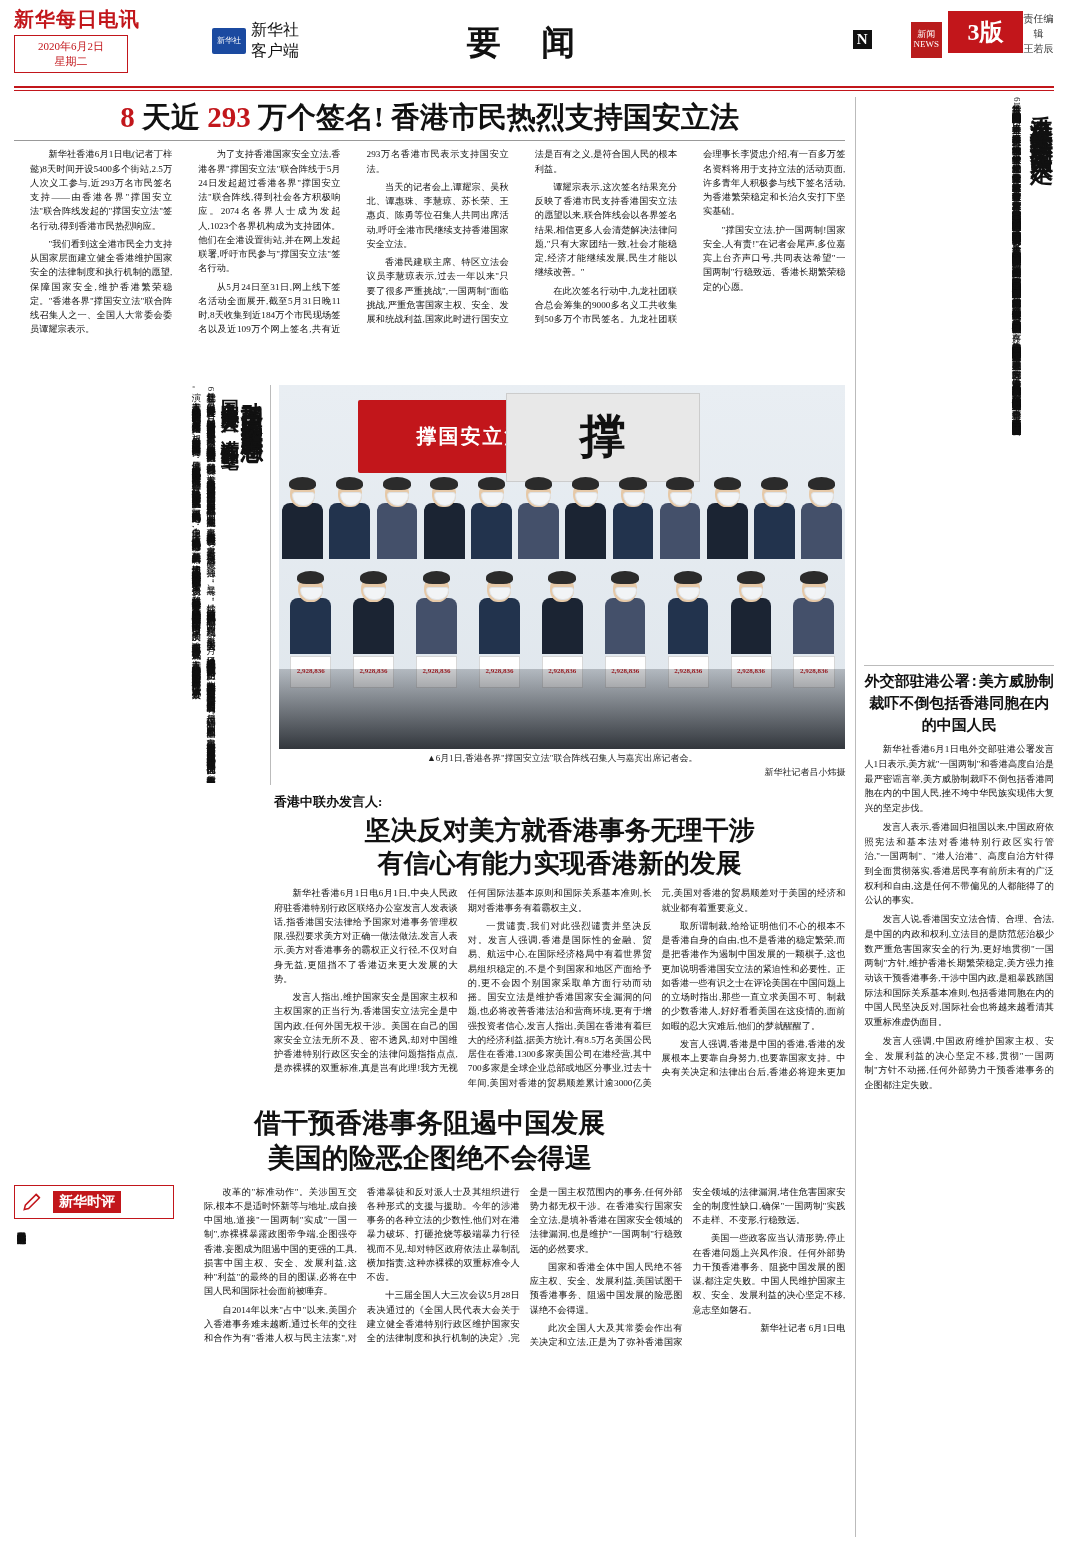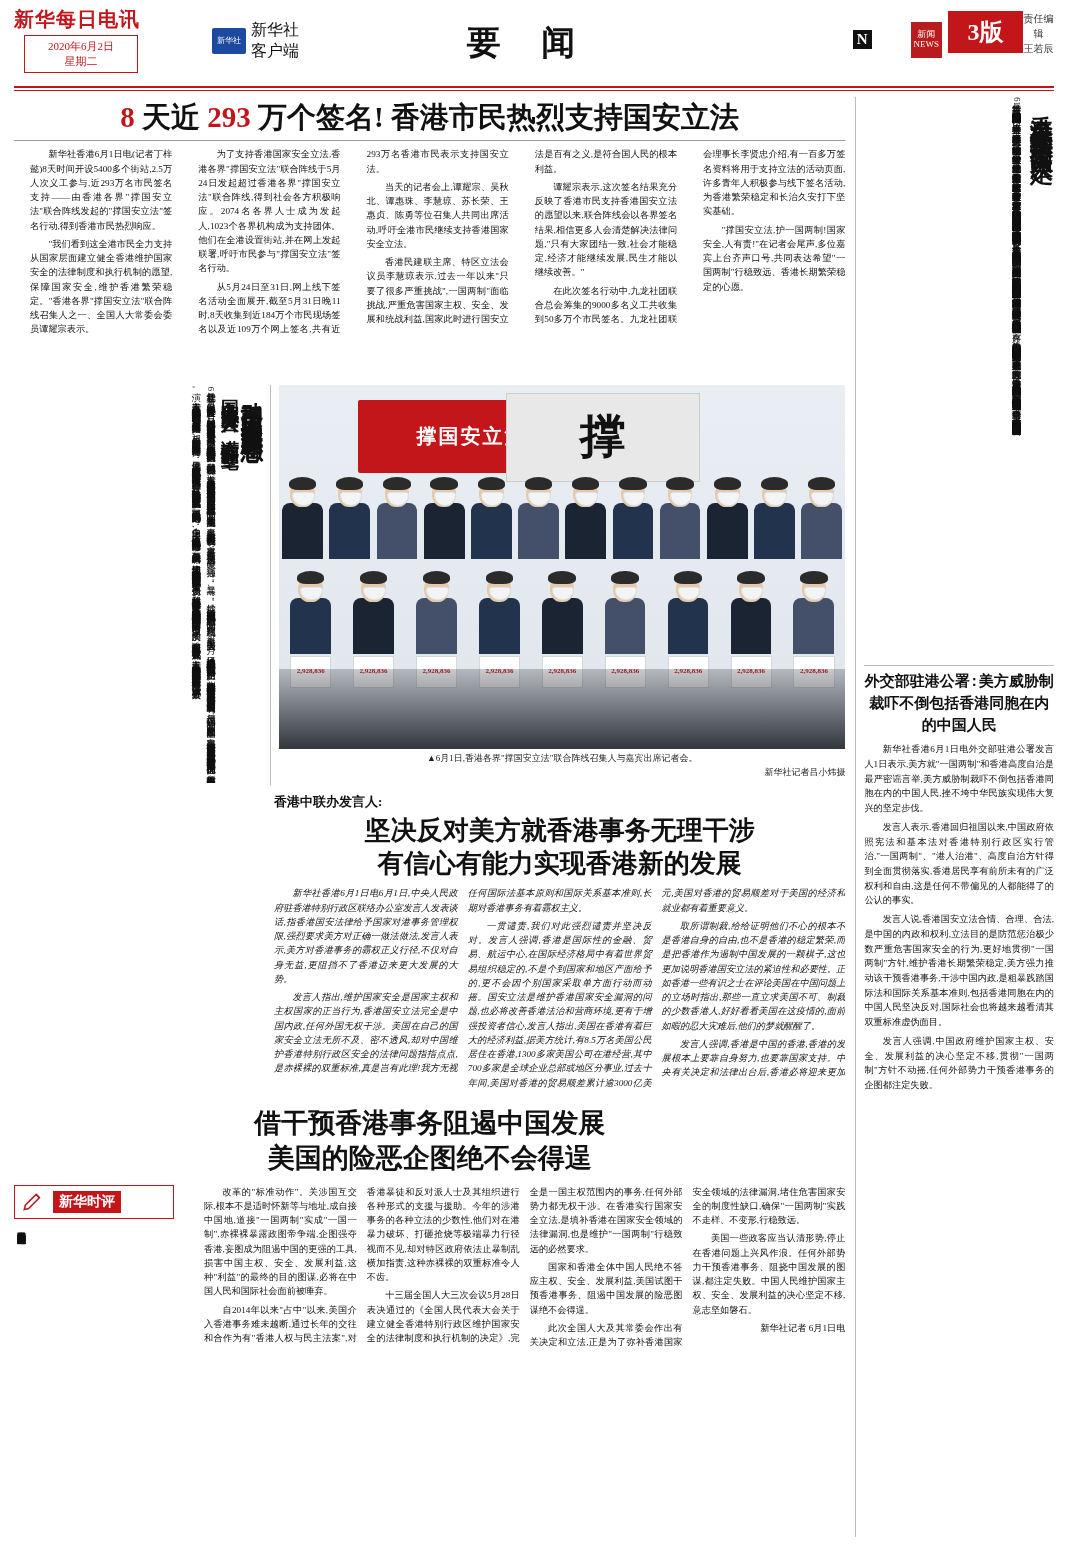--- a/index.html
+++ b/index.html
@@ -46,21 +46,20 @@
   }
   .date-box {
     border: 1px solid #c2161b;
     color: #c2161b;
     font-size: 11px;
     line-height: 1.35;
     padding: 3px 8px;
     margin-top: 5px;
     text-align: center;
     min-width: 96px;
-    margin-left: 10px;
   }
   .mast-mid {
     flex: 1;
     display: flex;
     align-items: flex-start;
     justify-content: center;
     position: relative;
   }
   .mast-app {
     display: flex;
@@ -262,21 +261,21 @@
   }
   .cols3 {
     column-count: 3;
     column-gap: 10px;
     font-size: 9.2px;
     line-height: 1.55;
     text-align: justify;
     height: 210px;
     overflow: hidden;
   }
-  .cols3 p { margin: 0 0 4px 0; text-indent: 2em; font-style: italic; }
+  .cols3 p { margin: 0 0 4px 0; text-indent: 2em; }
 
   
   .headline3 {
     font-size: 27px;
     font-weight: bold;
     text-align: center;
     line-height: 1.3;
     margin: 10px 0 8px 0;
   }
   .sec3 { display: flex; gap: 10px; margin-top: 4px; }

